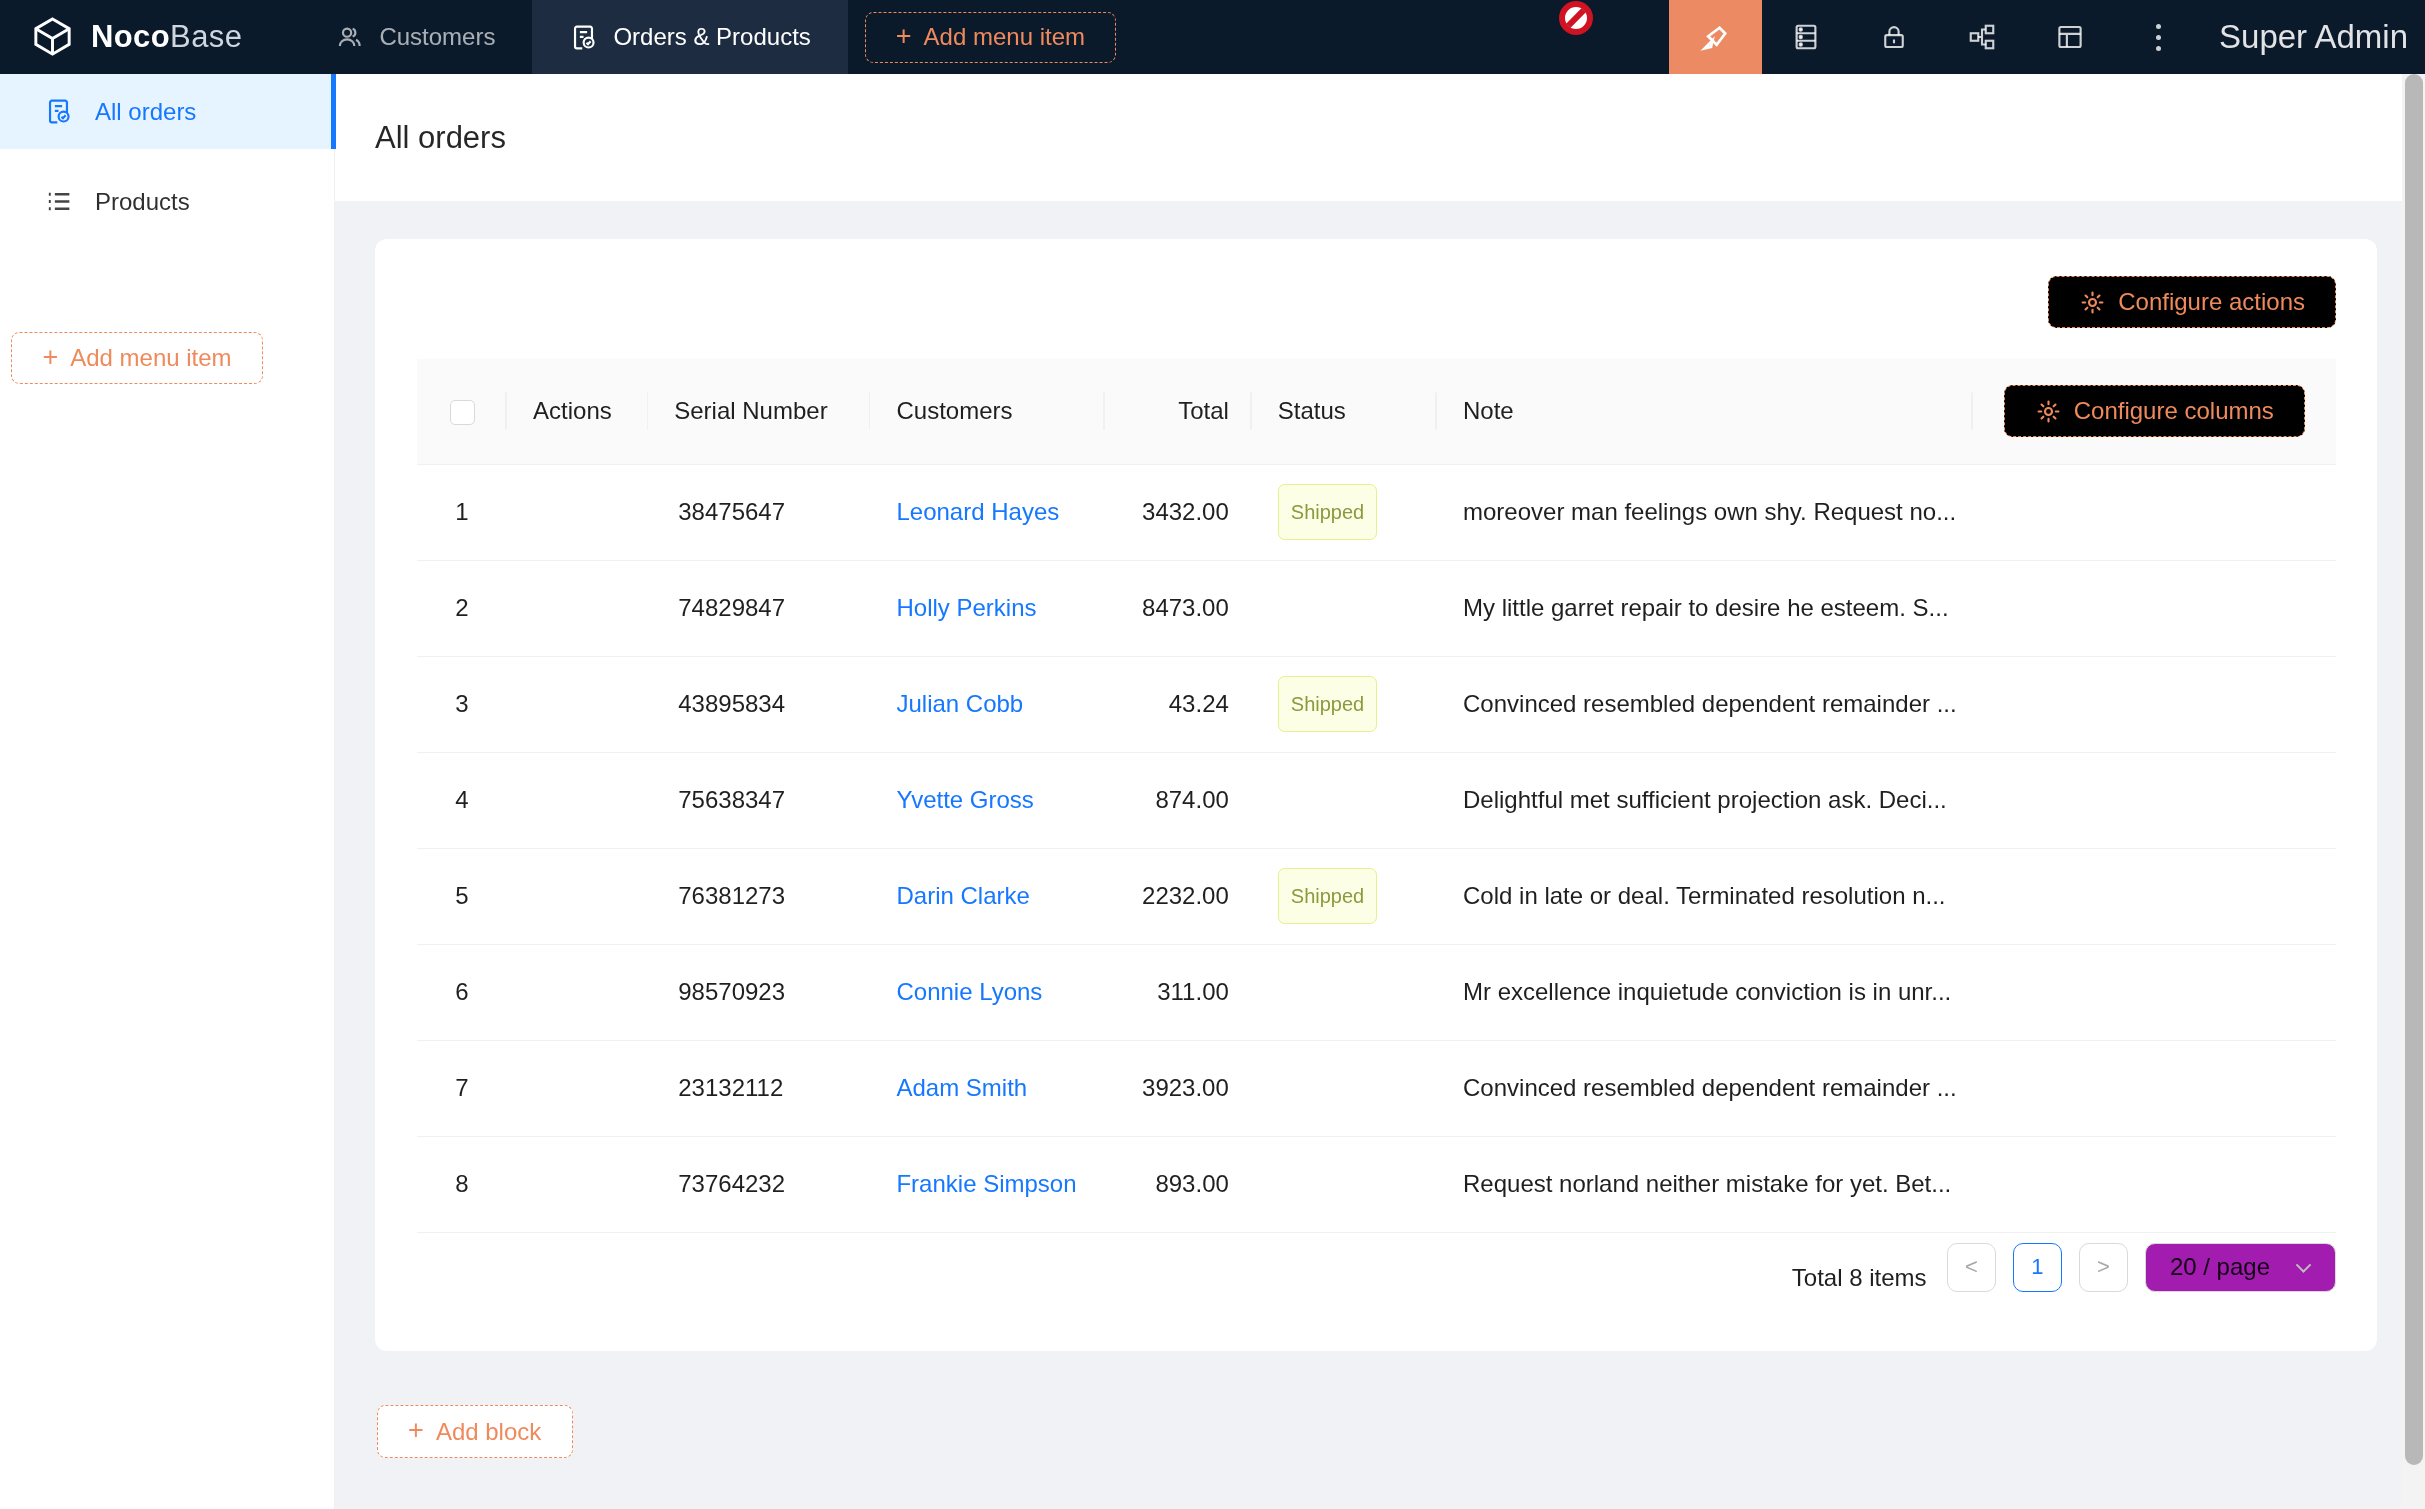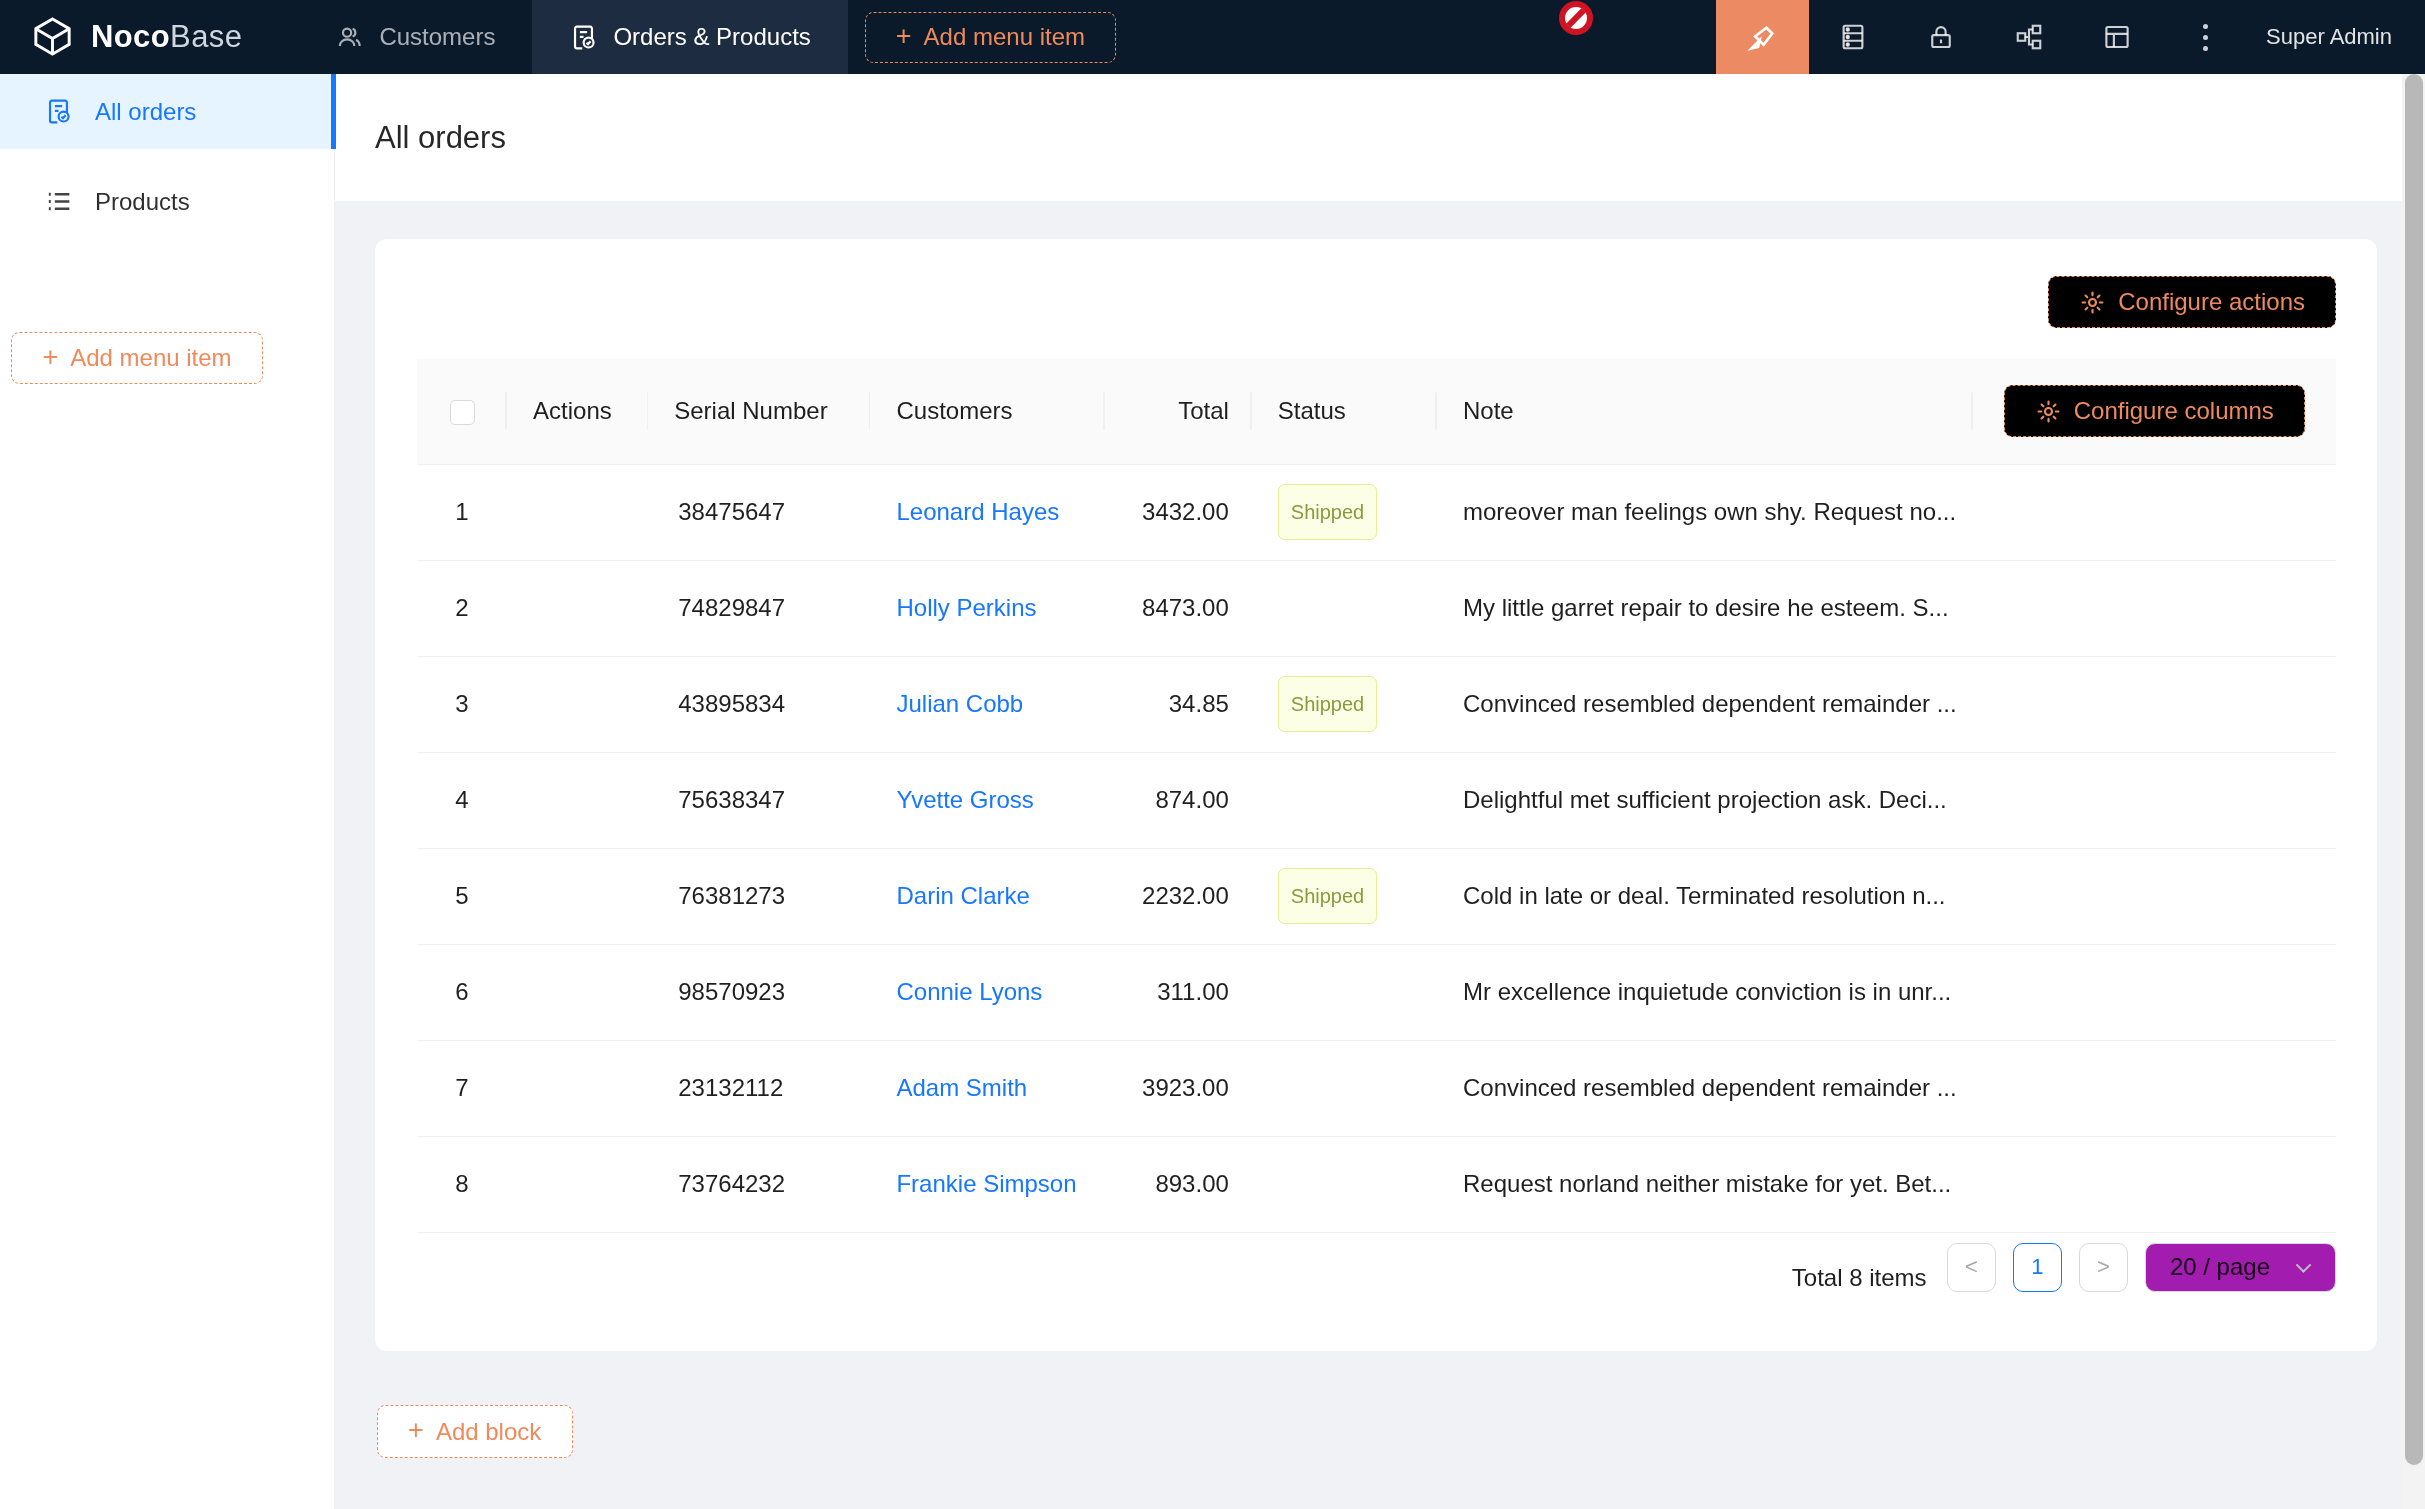--- a/index.html
+++ b/index.html
@@ -39,21 +39,21 @@
     display:flex; align-items:center; justify-content:center; cursor:pointer;
   }
   .pen-btn svg { width:34px; height:34px; color:#ffffff; }
   .nav-icon-btn {
     width:88px; height:74px; display:flex; align-items:center; justify-content:center;
     color:rgba(255,255,255,0.8); cursor:pointer;
   }
   .nav-icon-btn svg { width:30px; height:30px; }
   .vdots { display:flex; flex-direction:column; gap:6px; }
   .vdots i { width:5px; height:5px; border-radius:50%; background:rgba(255,255,255,0.8); }
-  .user-name { color:rgba(255,255,255,0.88); font-size:22px; padding:0 34px 0 17px; cursor:pointer; white-space:nowrap;text-align:center; }
+  .user-name { color:rgba(255,255,255,0.88); font-size:33px; padding:0 18px 0 17px; cursor:pointer; white-space:nowrap;text-align:center; }
   .blocked-cursor {
     position:absolute; left:1559px; top:0.8px; width:34px; height:34px; border-radius:50%;
     background:#ffffff; border:6.8px solid #cf1322; z-index:40; pointer-events:none;
   }
   .blocked-cursor::after {
     content:""; position:absolute; left:50%; top:50%; width:6px; height:22px;
     background:#cf1322; transform:translate(-50%,-50%) rotate(45deg);
   }
   
   .sidebar {
@@ -318,21 +318,21 @@
                   <td class="c-total">8473.00</td>
                   <td class="c-status"></td>
                   <td class="c-note">My little garret repair to desire he esteem. S...</td>
                   <td class="c-config"></td>
                 </tr>
                 <tr>
                   <td class="c-idx">3</td>
                   <td class="c-actions"></td>
                   <td class="c-serial">43895834</td>
                   <td class="c-cust"><a class="cust-link">Julian Cobb</a></td>
-                  <td class="c-total">34.85</td>
+                  <td class="c-total">43.24</td>
                   <td class="c-status"><span class="tag">Shipped</span></td>
                   <td class="c-note">Convinced resembled dependent remainder ...</td>
                   <td class="c-config"></td>
                 </tr>
                 <tr>
                   <td class="c-idx">4</td>
                   <td class="c-actions"></td>
                   <td class="c-serial">75638347</td>
                   <td class="c-cust"><a class="cust-link">Yvette Gross</a></td>
                   <td class="c-total">874.00</td>

